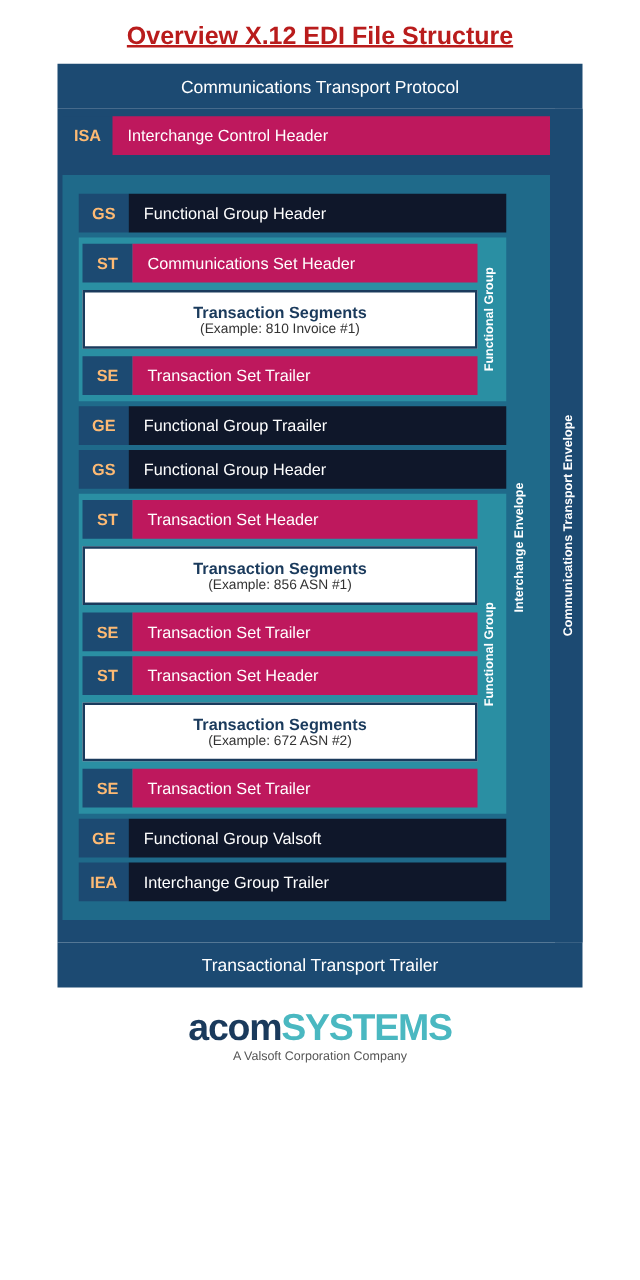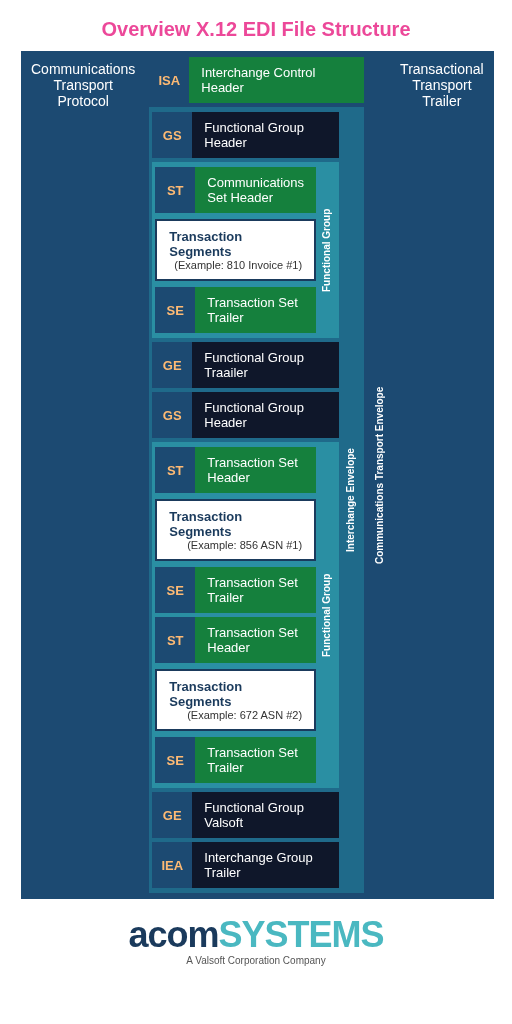--- a/index.html
+++ b/index.html
@@ -7,31 +7,32 @@
       width: 512px;
       min-height: 1024px;
       background: #fff;
       font-family: Arial, sans-serif;
       display: flex;
       flex-direction: column;
       align-items: center;
     }
 
     .page-title {
-      color: #ec4899;
+      color: #b91c1c;
       font-size: 20px;
       font-weight: bold;
       text-align: center;
       padding: 18px 10px 10px;
+      text-decoration: underline;
     }
 
     .outer-wrapper {
-      width: 470px;
-      display: flex;
-      flex-direction: row;
+      width: 420px;
+      display: flex;
+      flex-direction: column;
       gap: 0;
     }
 
     
     
     
     
     
     
 
@@ -59,21 +60,21 @@
       font-weight: bold;
       font-size: 13px;
       min-width: 40px;
       display: flex;
       align-items: center;
       justify-content: center;
       padding: 6px 4px;
     }
 
     .row-label {
-      background: #15803d;
+      background: #be185d;
       color: white;
       font-size: 13px;
       font-weight: 500;
       padding: 8px 12px;
       flex: 1;
       display: flex;
       align-items: center;
     }
 
     .row-label.dark {
@@ -81,21 +82,21 @@
     }
 
     
     .trans-seg-box {
       border: 2px solid #1a3a5c;
       background: white;
       margin: 4px 0;
       padding: 8px 12px;
       display: flex;
       flex-direction: column;
-      align-items: flex-end;
+      align-items: center;
     }
 
     .trans-seg-title {
       font-weight: bold;
       font-size: 13px;
       color: #1a3a5c;
     }
 
     .trans-seg-example {
       font-size: 11px;
@@ -127,21 +128,21 @@
 
   <div style="display:flex;flex-direction:row;background:#1c4a72;">
 
     <div style="flex:1;display:flex;flex-direction:column;padding:4px 4px 4px 4px;">
 
       <div class="row">
         <div class="badge">ISA</div>
         <div class="row-label">Interchange Control Header</div>
       </div>
 
-      <div style="display:flex;flex-direction:row;background:#1f6a8a;margin:2px 0;padding:3px;">
+      <div style="display:flex;flex-direction:row;background:#1f6a8a;margin:14px 0;padding:13px;">
 
         <div style="flex:1;display:flex;flex-direction:column;">
 
           <div class="row">
             <div class="badge">GS</div>
             <div class="row-label dark">Functional Group Header</div>
           </div>
 
           <div style="display:flex;flex-direction:row;background:#2a8fa3;margin:2px 0;padding:3px;">
             <div style="flex:1;display:flex;flex-direction:column;">
@@ -234,17 +235,17 @@
 
     <div style="writing-mode:vertical-rl;transform:rotate(180deg);color:white;font-size:10px;font-weight:bold;padding:4px 3px;min-width:22px;background:#1c4a72;display:flex;align-items:center;justify-content:center;">Communications Transport Envelope</div>
 
   </div>
 
   <div class="comm-transport-footer">Transactional Transport Trailer</div>
 
 </div>
 
 <div class="logo-area">
-  <div style="font-size:36px;font-weight:900;letter-spacing:-1px;line-height:1;">
+  <div style="font-size:30px;font-weight:900;letter-spacing:-1px;line-height:1;">
     <span style="color:#1a3a5c;">acom</span><span style="color:#4ab8c1;font-weight:900;">SYSTEMS</span>
   </div>
   <div class="logo-sub">A Valsoft Corporation Company</div>
 </div>
 
 </body></html>

